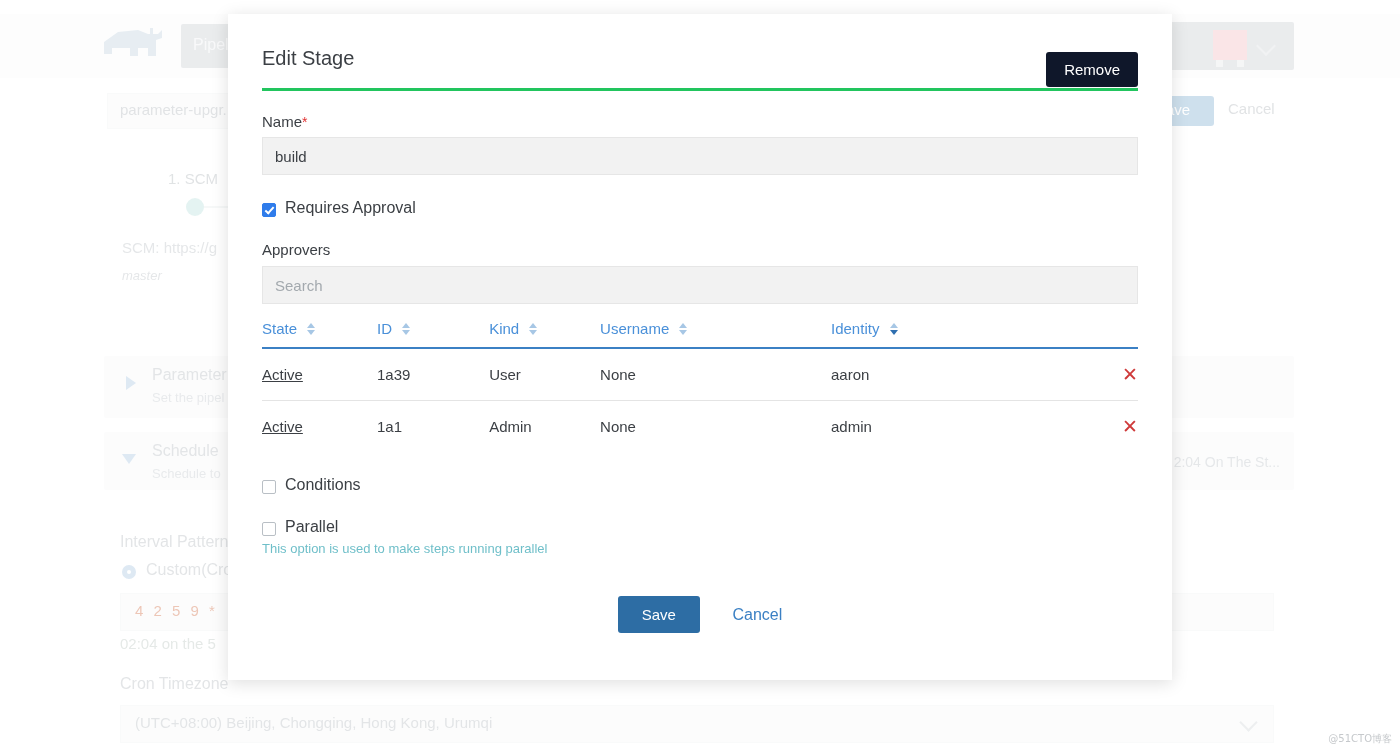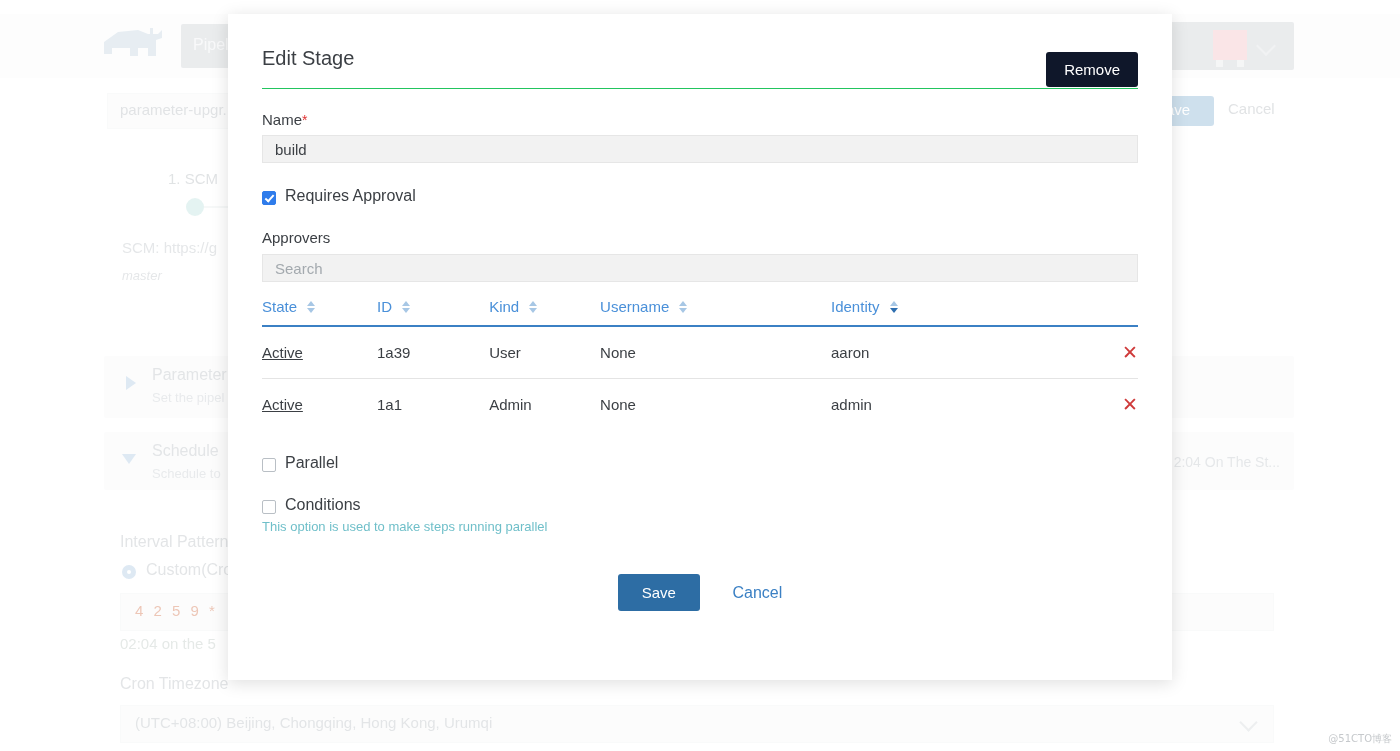--- a/index.html
+++ b/index.html
@@ -280,21 +280,21 @@
     position: absolute;
     left: 228px; top: 14px;
     width: 944px; height: 666px;
     background: #ffffff;
     box-shadow: 0 3px 16px rgba(0,0,0,0.13);
     z-index: 10;
   }
   .modal-head {
     position: relative;
     height: 74px;
-    border-bottom: 1px solid #22c55e;
+    border-bottom: 3px solid #22c55e;
     margin: 0 34px;
   }
   .modal-title {
     position: absolute;
     left: 0; top: 33px;
     font-size: 20px;
     color: #3b3f44;
   }
   .remove-btn {
     position: absolute;
@@ -316,21 +316,21 @@
     font-size: 15px;
     color: #3b3f44;
     margin-top: 22px;
     margin-bottom: 7px;
   }
   .req-star { color: #e03131; font-size: 14px; }
   .text-input {
     display: block;
     width: 100%;
     box-sizing: border-box;
-    height: 28px;
+    height: 38px;
     background: #f2f2f2;
     border: 1px solid #e6e6e6;
     font-size: 15px;
     color: #3b3f44;
     padding: 0 12px;
     font-family: "Liberation Sans", sans-serif;
     outline: none;
   }
   .text-input::placeholder { color: #a3a9ae; }
 
@@ -603,26 +603,26 @@
           <td>admin</td>
           <td class="col-act">
             <span class="del-x">✕</span>
           </td>
         </tr>
       </tbody>
     </table>
 
     <div class="check-row">
       <div class="cbox"></div>
-      <span class="check-lbl">Parallel</span>
+      <span class="check-lbl">Conditions</span>
     </div>
 
     <div class="check-row">
       <div class="cbox"></div>
-      <span class="check-lbl">Conditions</span>
+      <span class="check-lbl">Parallel</span>
     </div>
     <div class="hint-text">This option is used to make steps running parallel</div>
 
     <div class="footer-actions">
       <button class="save-btn">Save</button>
       <a class="cancel-link">Cancel</a>
     </div>
 
   </div>
 </div>

